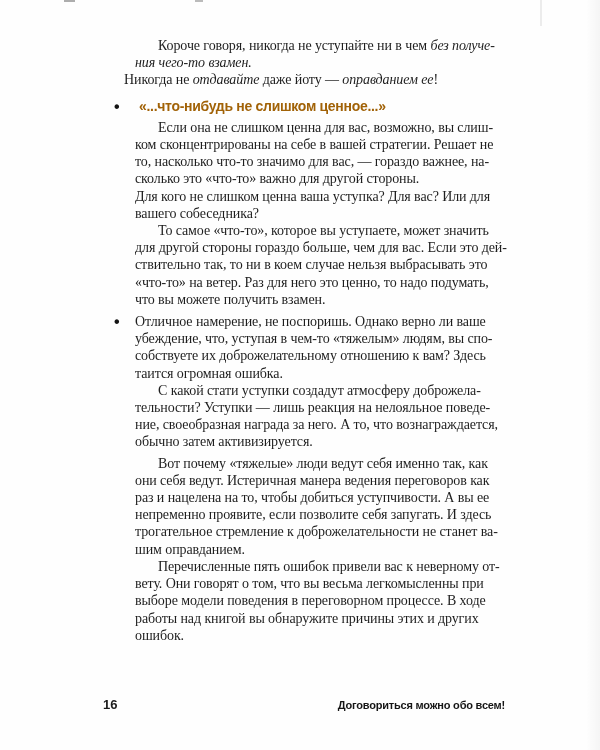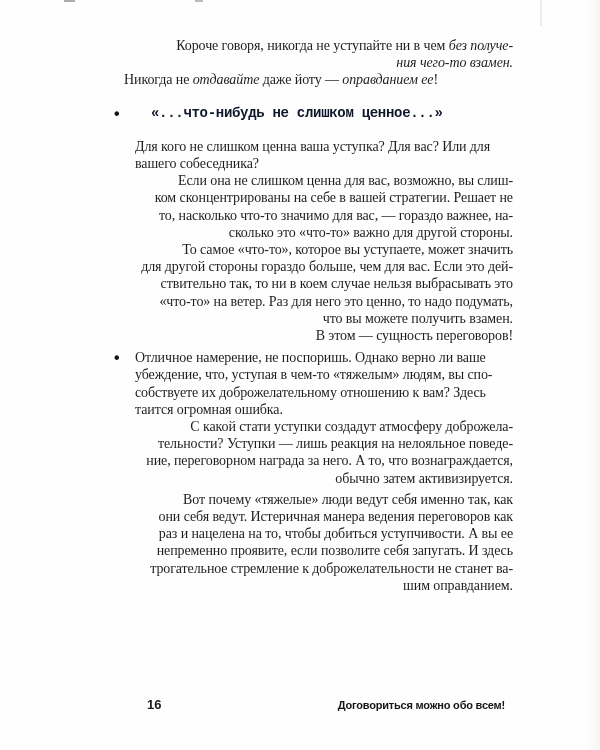--- a/index.html
+++ b/index.html
@@ -30,59 +30,58 @@
     font-size: 14px;
     line-height: 17.2px;
     letter-spacing: -0.1px;
     color: #1e1e1e;
   }
   .para {
     margin: 0;
     white-space: pre;        
     text-align: left;
   }
-  .ind  { text-indent: 23px; text-align: right; }
+  .ind  { text-indent: 23px; }
   .outd { margin-left: -11px; }
   .it   { font-style: italic; }
 
   .bullet { position: relative; }
   .bullet-1 { margin-top: 9px; }
   .bullet-2 { margin-top: 5px; }
   .bullet-dot {
     position: absolute;
     left: -21px;
     top: 0;
     font-family: "Liberation Sans", sans-serif;
     font-weight: bold;
     font-size: 16px;
     line-height: 17.2px;
     color: #141414;
   }
   .bullet-heading {
-    margin: 16px;
-    font-family: Liberation Mono, monospace;
+    margin: 4px;
+    font-family: Liberation Sans, sans-serif;
     font-weight: bold;
     font-size: 14px;
     line-height: 17.2px;
     letter-spacing: -0.3px;
-    color: #0f172a;
+    color: #a16207;
     white-space: pre;
   }
   .closing-first { margin-top: 4px; }
 
   .page-number {
     position: absolute;
     left: 103px;
     top: 698px;
     font-family: "Liberation Sans", sans-serif;
     font-weight: bold;
     font-size: 13px;
     line-height: 14px;
     color: #1c1c1c;
-    margin-left: 44px;
   }
   .running-title {
     position: absolute;
     right: 95px;
     top: 699px;
     font-family: "Liberation Sans", sans-serif;
     font-weight: bold;
     font-size: 11px;
     line-height: 13px;
     letter-spacing: -0.2px;
@@ -102,51 +101,55 @@
   <div class="text-column">
 
     <p class="para ind"><span>Короче говоря, никогда не уступайте ни в чем </span><span class="it">без получе-
 ния чего-то взамен.</span></p>
 
     <p class="para outd"><span>Никогда не </span><span class="it">отдавайте</span><span> даже йоту — </span><span class="it">оправданием ее</span><span>!</span></p>
 
     <div class="bullet bullet-1">
       <span class="bullet-dot">•</span>
       <h3 class="bullet-heading">«...что-нибудь не слишком ценное...»</h3>
-      <p class="para">Для кого не слишком ценна ваша уступка? Для вас? Или для
-вашего собеседника?</p>
       <p class="para ind">Если она не слишком ценна для вас, возможно, вы слиш-
 ком сконцентрированы на себе в вашей стратегии. Решает не
 то, насколько что-то значимо для вас, — гораздо важнее, на-
 сколько это «что-то» важно для другой стороны.</p>
+      <p class="para">Для кого не слишком ценна ваша уступка? Для вас? Или для
+вашего собеседника?</p>
       <p class="para ind">То самое «что-то», которое вы уступаете, может значить
 для другой стороны гораздо больше, чем для вас. Если это дей-
 ствительно так, то ни в коем случае нельзя выбрасывать это
 «что-то» на ветер. Раз для него это ценно, то надо подумать,
 что вы можете получить взамен.</p>
-      <p class="para ind">В этом — сущность переговоров!</p>
     </div>
 
     <div class="bullet bullet-2">
       <span class="bullet-dot">•</span>
       <p class="para">Отличное намерение, не поспоришь. Однако верно ли ваше
 убеждение, что, уступая в чем-то «тяжелым» людям, вы спо-
 собствуете их доброжелательному отношению к вам? Здесь
 таится огромная ошибка.</p>
       <p class="para ind">С какой стати уступки создадут атмосферу доброжела-
 тельности? Уступки — лишь реакция на нелояльное поведе-
-ние, переговорном награда за него. А то, что вознаграждается,
+ние, своеобразная награда за него. А то, что вознаграждается,
 обычно затем активизируется.</p>
     </div>
 
     <p class="para ind closing-first">Вот почему «тяжелые» люди ведут себя именно так, как
 они себя ведут. Истеричная манера ведения переговоров как
 раз и нацелена на то, чтобы добиться уступчивости. А вы ее
 непременно проявите, если позволите себя запугать. И здесь
 трогательное стремление к доброжелательности не станет ва-
 шим оправданием.</p>
+    <p class="para ind">Перечисленные пять ошибок привели вас к неверному от-
+вету. Они говорят о том, что вы весьма легкомысленны при
+выборе модели поведения в переговорном процессе. В ходе
+работы над книгой вы обнаружите причины этих и других
+ошибок.</p>
 
   </div>
 
   <span class="page-number">16</span>
   <span class="running-title">Договориться можно обо всем!</span>
 
 </div>
 
 </body></html>

